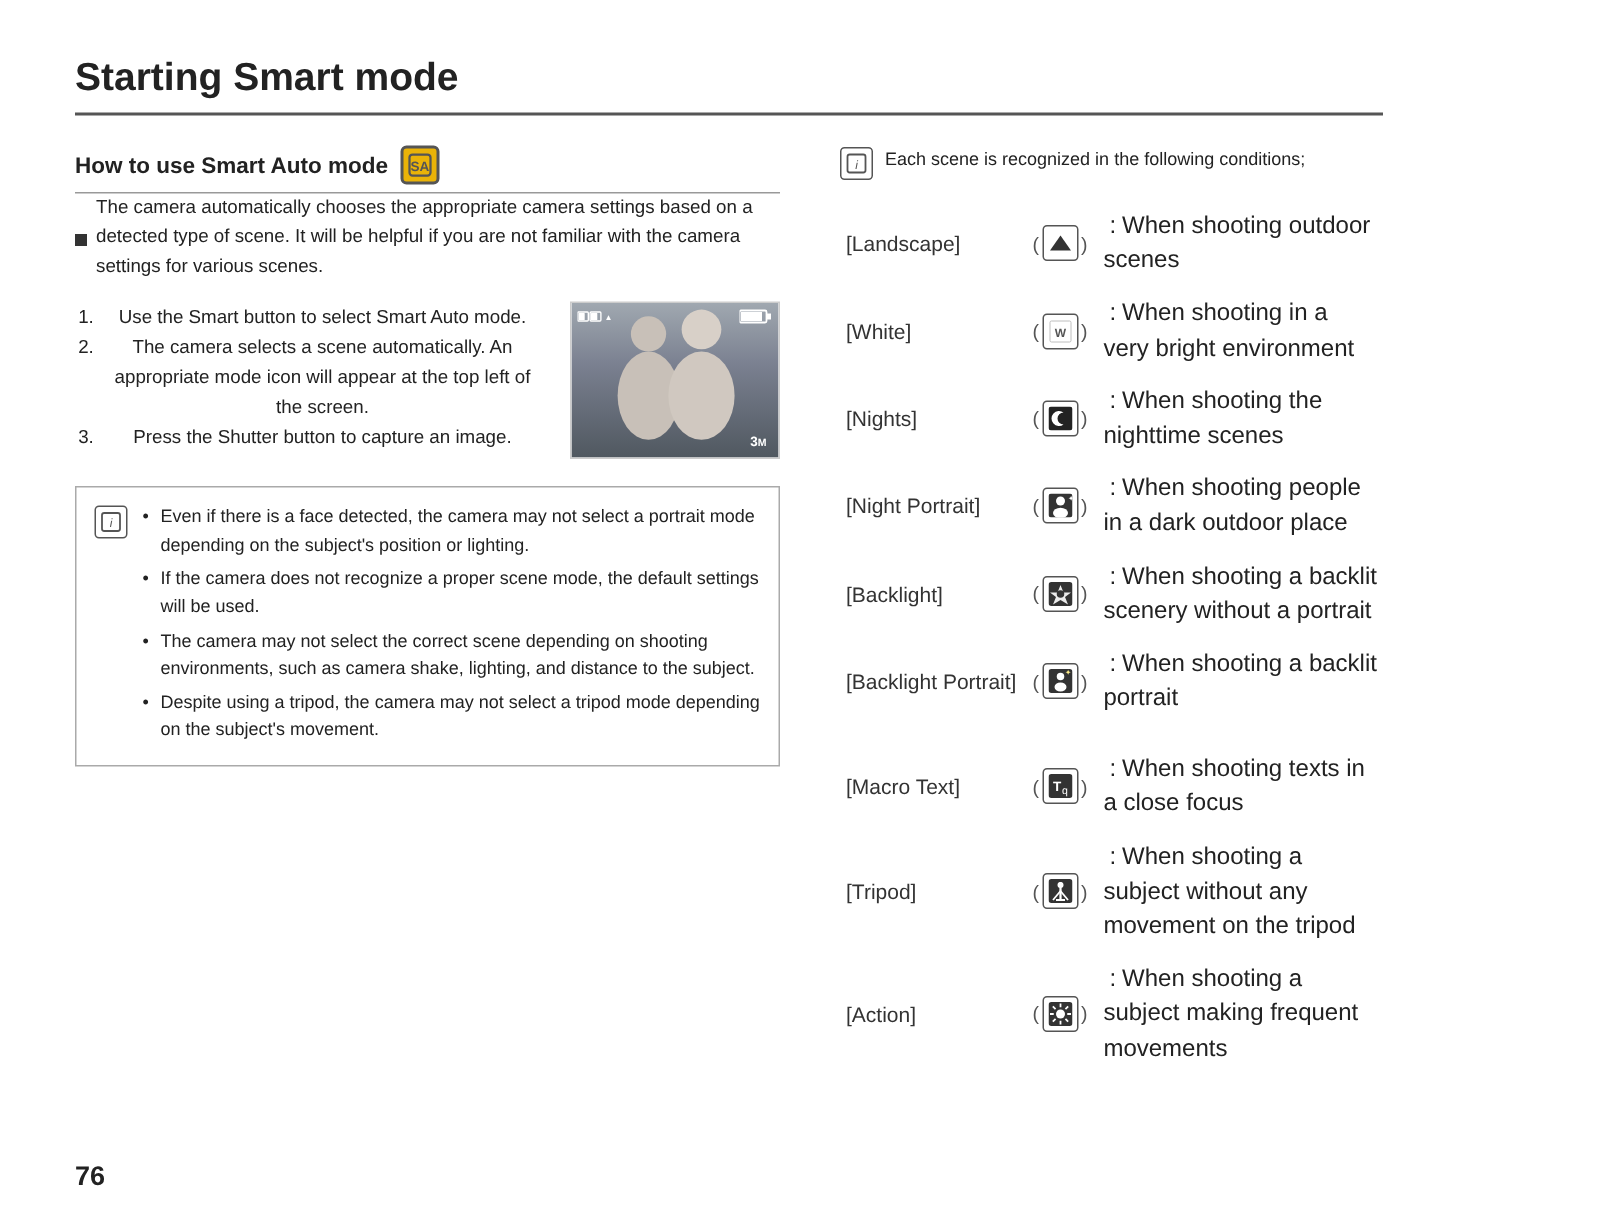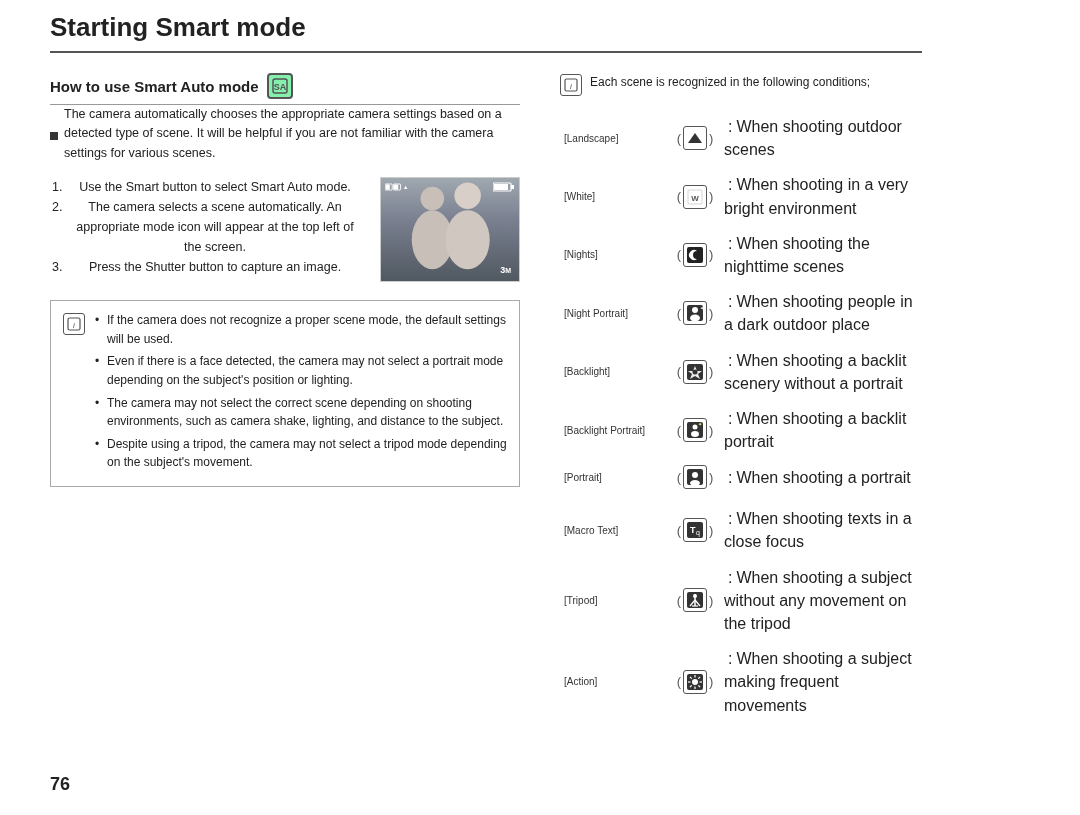--- a/index.html
+++ b/index.html
@@ -10,21 +10,21 @@
       font-family: Arial, Helvetica, sans-serif;
       font-size: 13px;
       color: #222;
       overflow: hidden;
       position: relative;
     }
 
     .page {
       width: 972px;
       height: 815px;
-      padding: 12px 50px 30px 50px;
+      padding: 36px 50px 30px 50px;
       position: relative;
     }
 
     
     .page-title {
       font-size: 26px;
       font-weight: bold;
       border-bottom: 2px solid #555;
       padding-bottom: 8px;
       margin-bottom: 20px;
@@ -59,21 +59,21 @@
     .smart-auto-icon {
       width: 26px;
       height: 26px;
       border: 2px solid #555;
       border-radius: 4px;
       display: inline-flex;
       align-items: center;
       justify-content: center;
       font-size: 12px;
       font-weight: bold;
-      background: #86efac;
+      background: #eab308;
     }
 
     
     .intro-block {
       display: flex;
       align-items: center;
       gap: 6px;
       margin-bottom: 14px;
       font-size: 12.5px;
       line-height: 1.55;
@@ -222,21 +222,21 @@
     }
 
     .scene-table td {
       padding: 3px 4px;
       vertical-align: middle;
     }
 
     .scene-label {
       white-space: nowrap;
       color: #333;
-      font-size: 10px;
+      font-size: 14px;
       min-width: 110px;
     }
 
     .scene-icon-cell {
       text-align: center;
       width: 50px;
     }
 
     .scene-icon-wrap {
       display: inline-flex;
@@ -361,22 +361,22 @@
       </div>
 
       <div class="note-box">
         <div class="note-icon">
           <svg width="14" height="14" viewBox="0 0 14 14">
             <rect x="1" y="1" width="12" height="12" rx="1.5" fill="none" stroke="#555" stroke-width="1.2"></rect>
             <text x="7" y="10.5" text-anchor="middle" font-size="8" fill="#555" font-style="italic">i</text>
           </svg>
         </div>
         <ul class="note-list">
+          <li>Even if there is a face detected, the camera may not select a portrait mode depending on the subject's position or lighting.</li>
           <li>If the camera does not recognize a proper scene mode, the default settings will be used.</li>
-          <li>Even if there is a face detected, the camera may not select a portrait mode depending on the subject's position or lighting.</li>
           <li>The camera may not select the correct scene depending on shooting environments, such as camera shake, lighting, and distance to the subject.</li>
           <li>Despite using a tripod, the camera may not select a tripod mode depending on the subject's movement.</li>
         </ul>
       </div>
 
     </div>
 
     <div class="right-col">
 
       <div class="right-note">
@@ -521,39 +521,20 @@
               </span>
             </td>
             <td class="scene-desc">
               <span class="colon-sep">:</span><span>When shooting a backlit portrait</span>
             </td>
           </tr>
           <tr class="scene-row-spacer">
               <td colspan="3"></td>
             </tr>
 
-          <tr>
-            <td class="scene-label">[Portrait]</td>
-            <td class="scene-icon-cell">
-              <span class="scene-icon-wrap">
-                <span class="paren">(</span>
-                <span class="mode-icon">
-                  <svg width="16" height="16" viewBox="0 0 16 16">
-                    <rect x="0" y="0" width="16" height="16" rx="2" fill="#333"></rect>
-                    <circle cx="8" cy="6" r="3" fill="#fff"></circle>
-                    <ellipse cx="8" cy="14" rx="5" ry="3" fill="#fff"></ellipse>
-                  </svg>
-                </span>
-                <span class="paren">)</span>
-              </span>
-            </td>
-            <td class="scene-desc">
-              <span class="colon-sep">:</span><span>When shooting a portrait</span>
-            </td>
-          </tr>
           <tr class="scene-row-spacer">
               <td colspan="3"></td>
             </tr>
 
           <tr class="scene-row-spacer">
               <td colspan="3"></td>
             </tr>
 
           <tr>
             <td class="scene-label">[Macro Text]</td>

